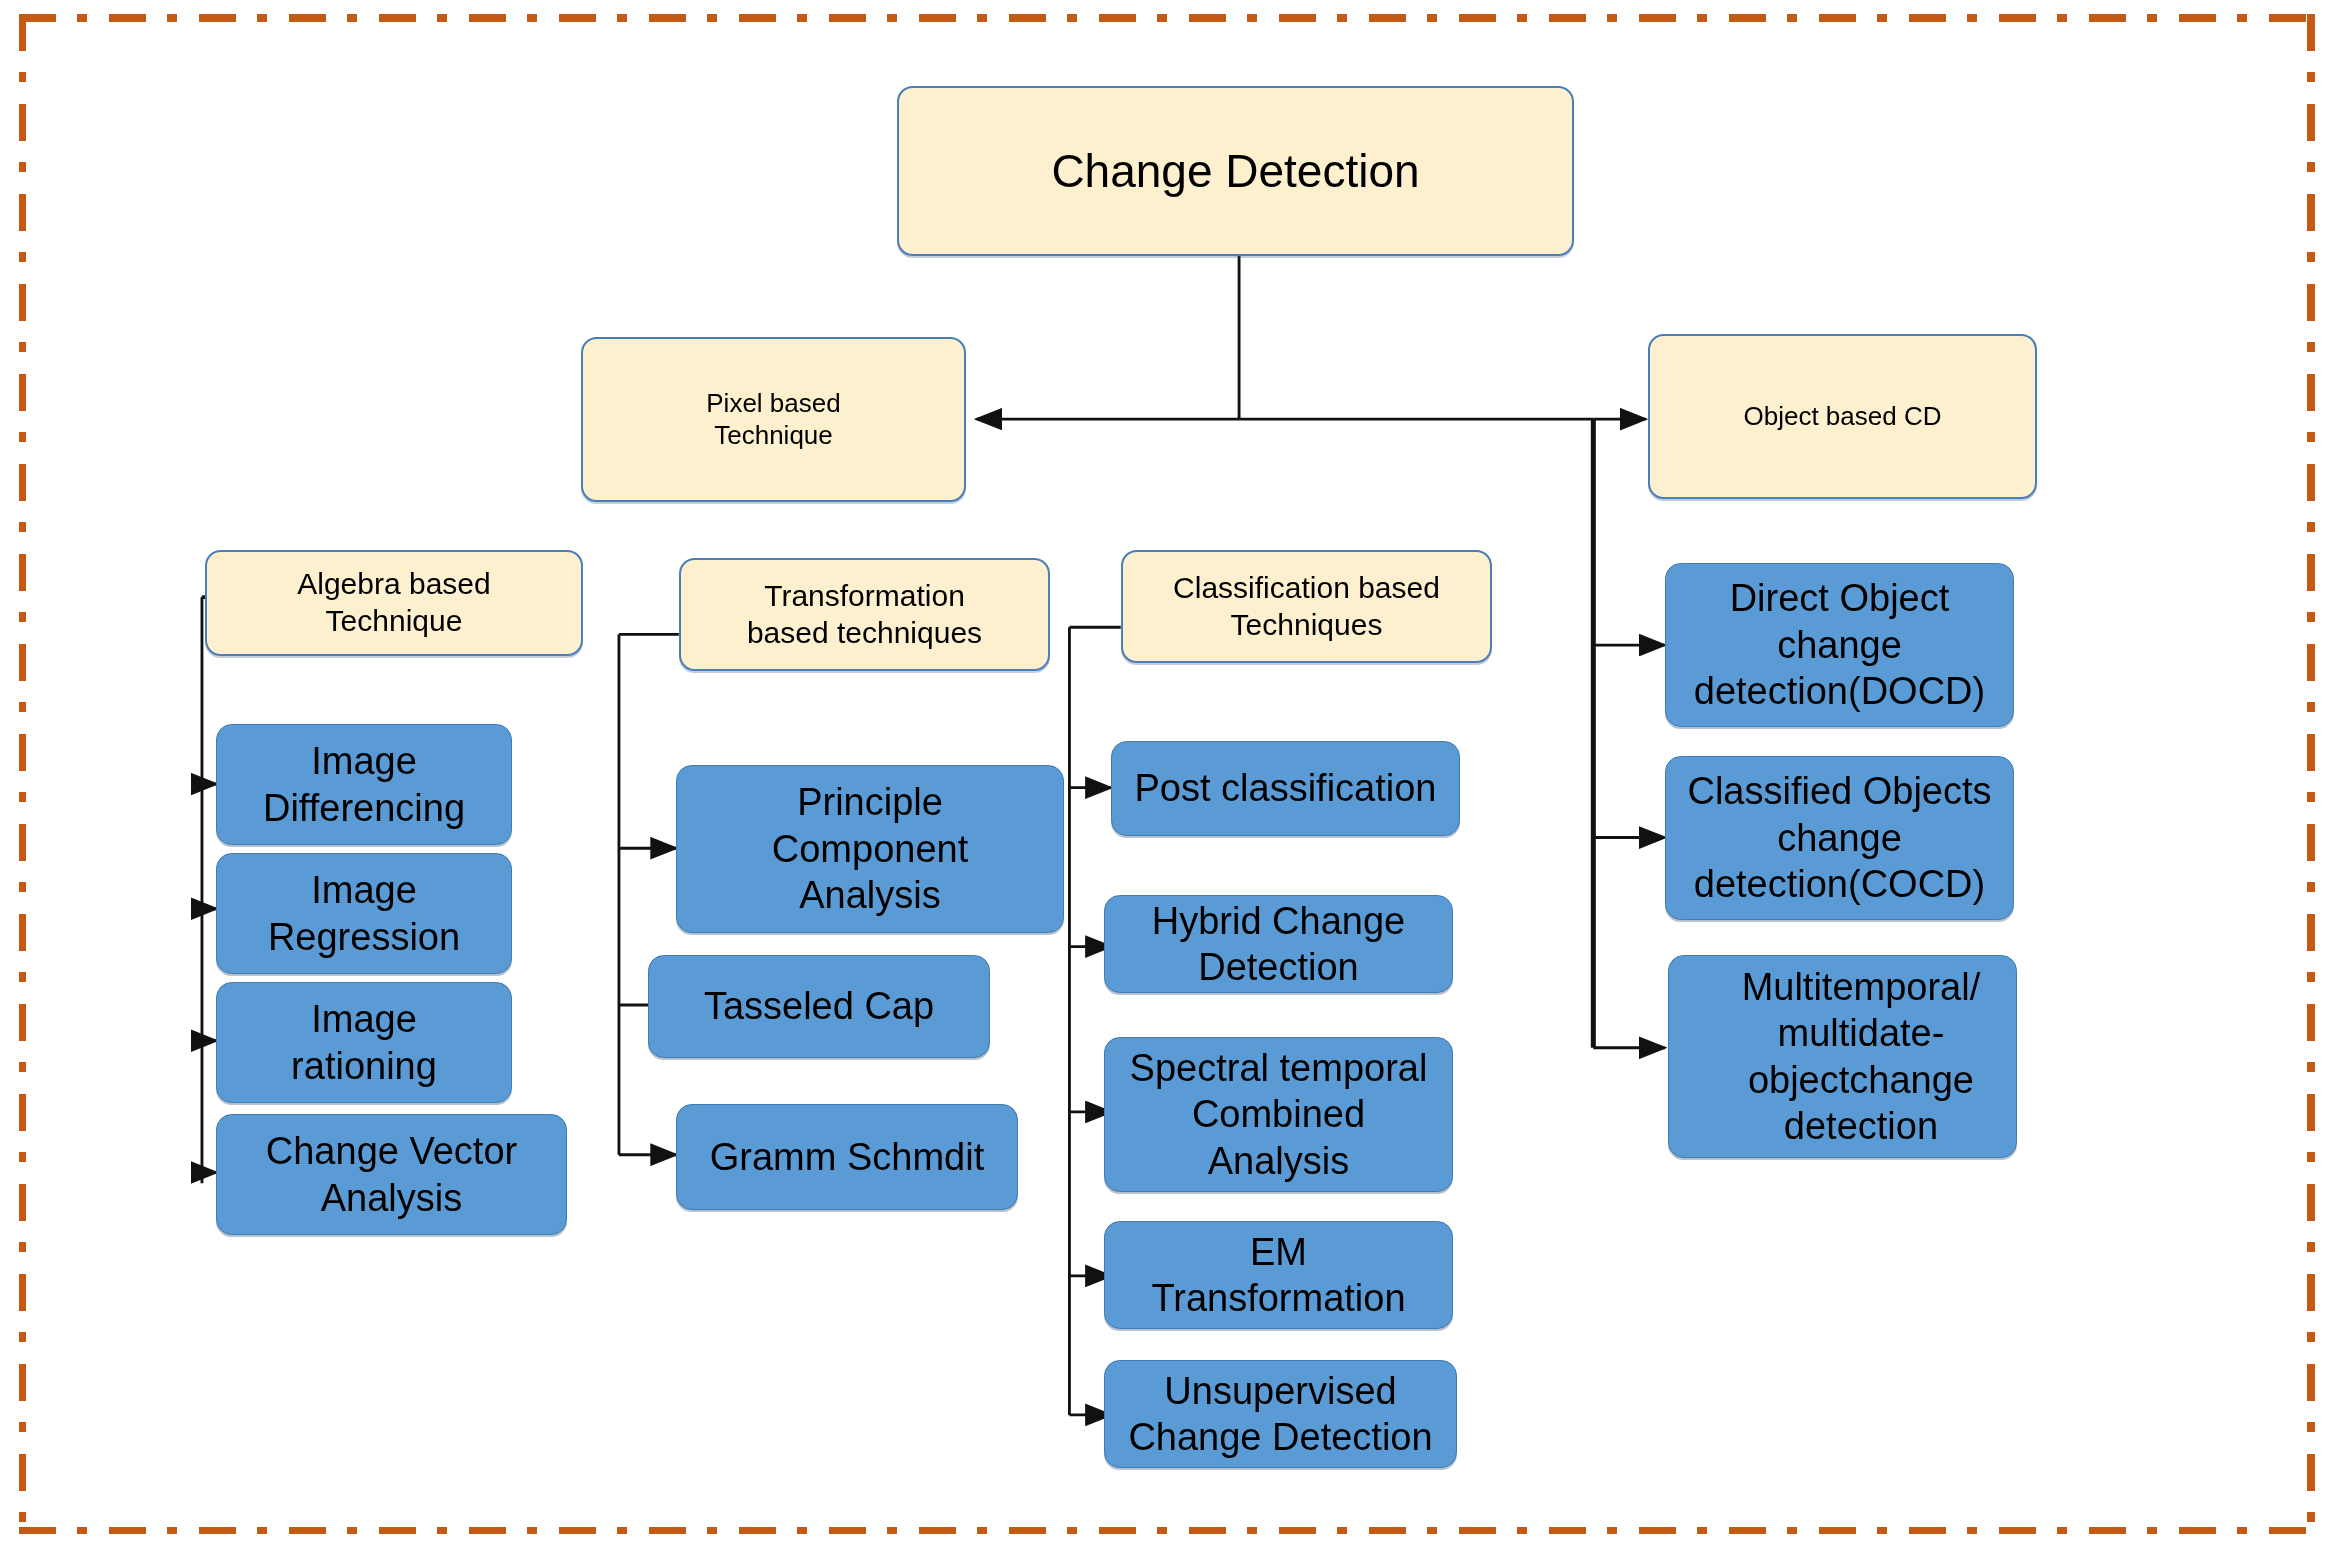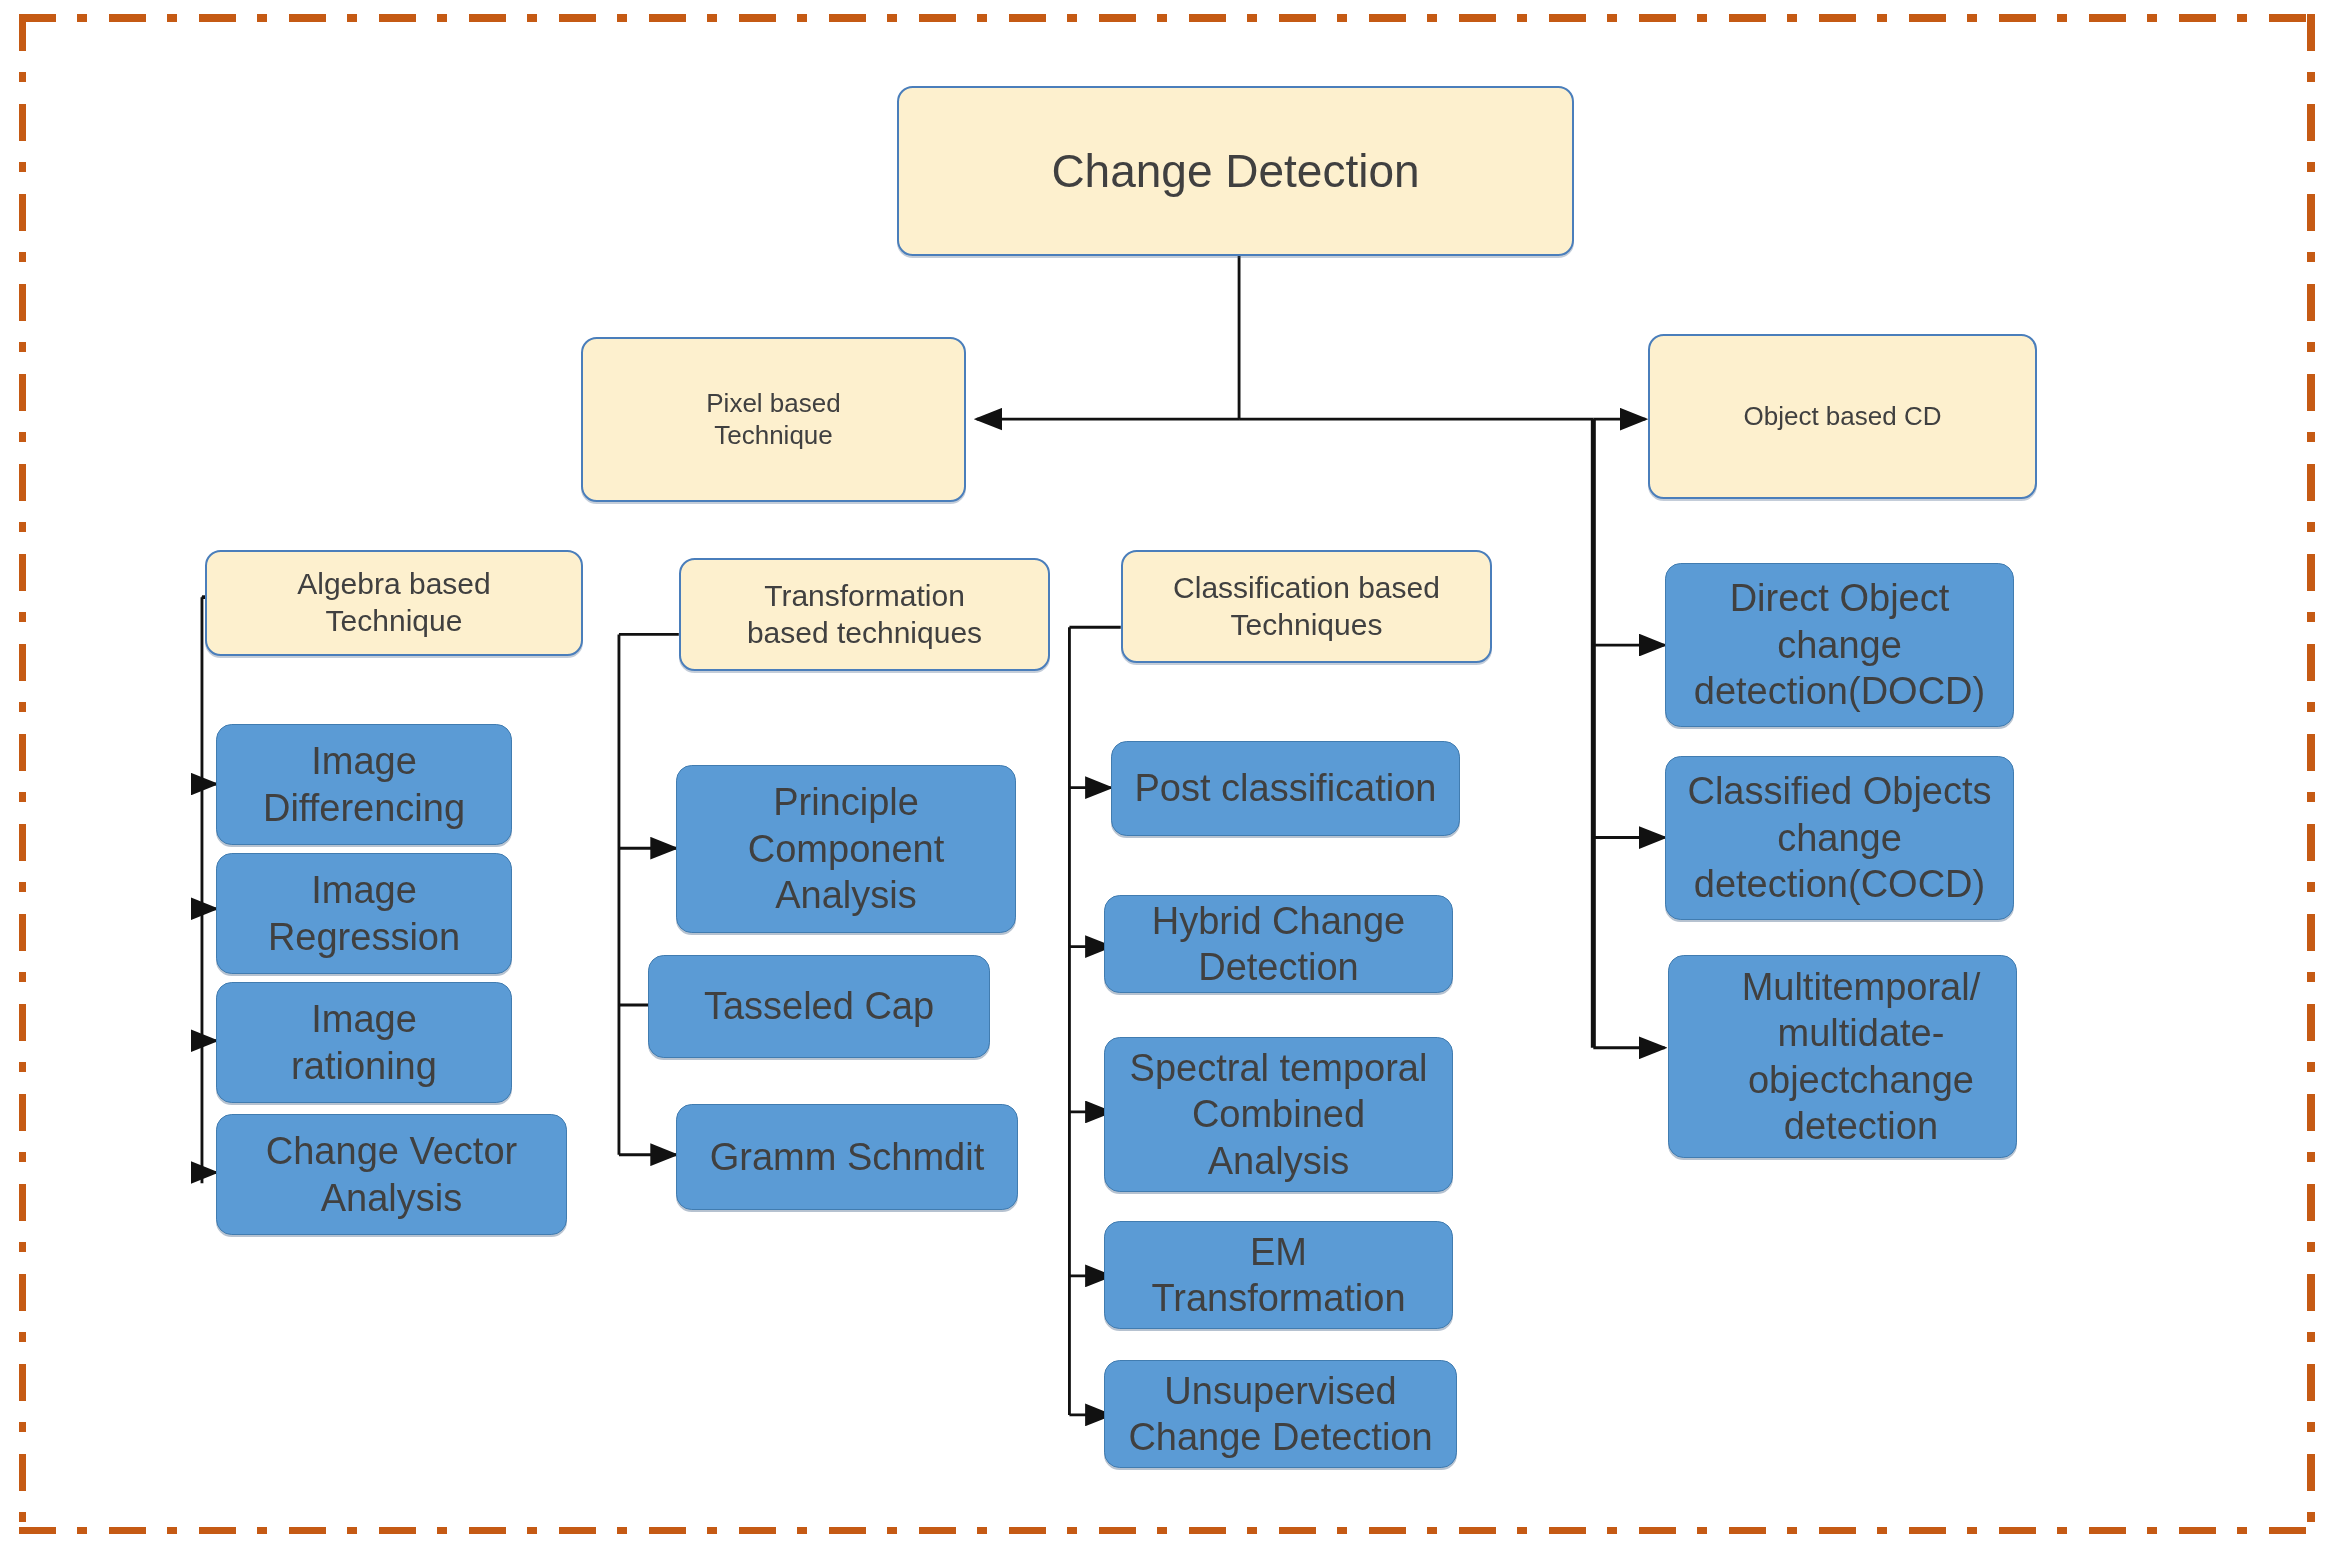--- a/index.html
+++ b/index.html
@@ -68,21 +68,21 @@
     pointer-events: none;
   }
 
   .node {
     position: absolute;
     box-sizing: border-box;
     display: flex;
     align-items: center;
     justify-content: center;
     text-align: center;
-    color: #404040;
+    color: #000000;
     line-height: 1.22;
     border-radius: 15.7px;
     padding: 2.9px 7.1px;
     white-space: pre-line;
   }
   .node.cream {
     background: #FDF0CE;
     border: 2.9px solid #4A7EBB;
     box-shadow: 0 2.1px 0 rgba(60,90,130,0.30);
   }
@@ -197,21 +197,21 @@
 
   <div class="node blue fs-leaf" style="left:216px; top:853px; width:296px; height:121px;">Image
 Regression</div>
 
   <div class="node blue fs-leaf" style="left:216px; top:982px; width:296px; height:121px;">Image
 rationing</div>
 
   <div class="node blue fs-leaf" style="left:216px; top:1114px; width:351px; height:121px;">Change Vector
 Analysis</div>
 
-  <div class="node blue fs-leaf" style="left:676px; top:765px; width:340px; height:168px;">Principle
+  <div class="node blue fs-leaf" style="left:676px; top:765px; width:388px; height:168px;">Principle
 Component
 Analysis</div>
 
   <div class="node blue fs-leaf" style="left:648px; top:955px; width:342px; height:103px;">Tasseled Cap</div>
 
   <div class="node blue fs-leaf" style="left:676px; top:1104px; width:342px; height:106px;">Gramm Schmdit</div>
 
   <div class="node blue fs-leaf" style="left:1111px; top:741px; width:349px; height:95px;">Post classification</div>
 
   <div class="node blue fs-leaf" style="left:1104px; top:895px; width:349px; height:98px;">Hybrid Change

